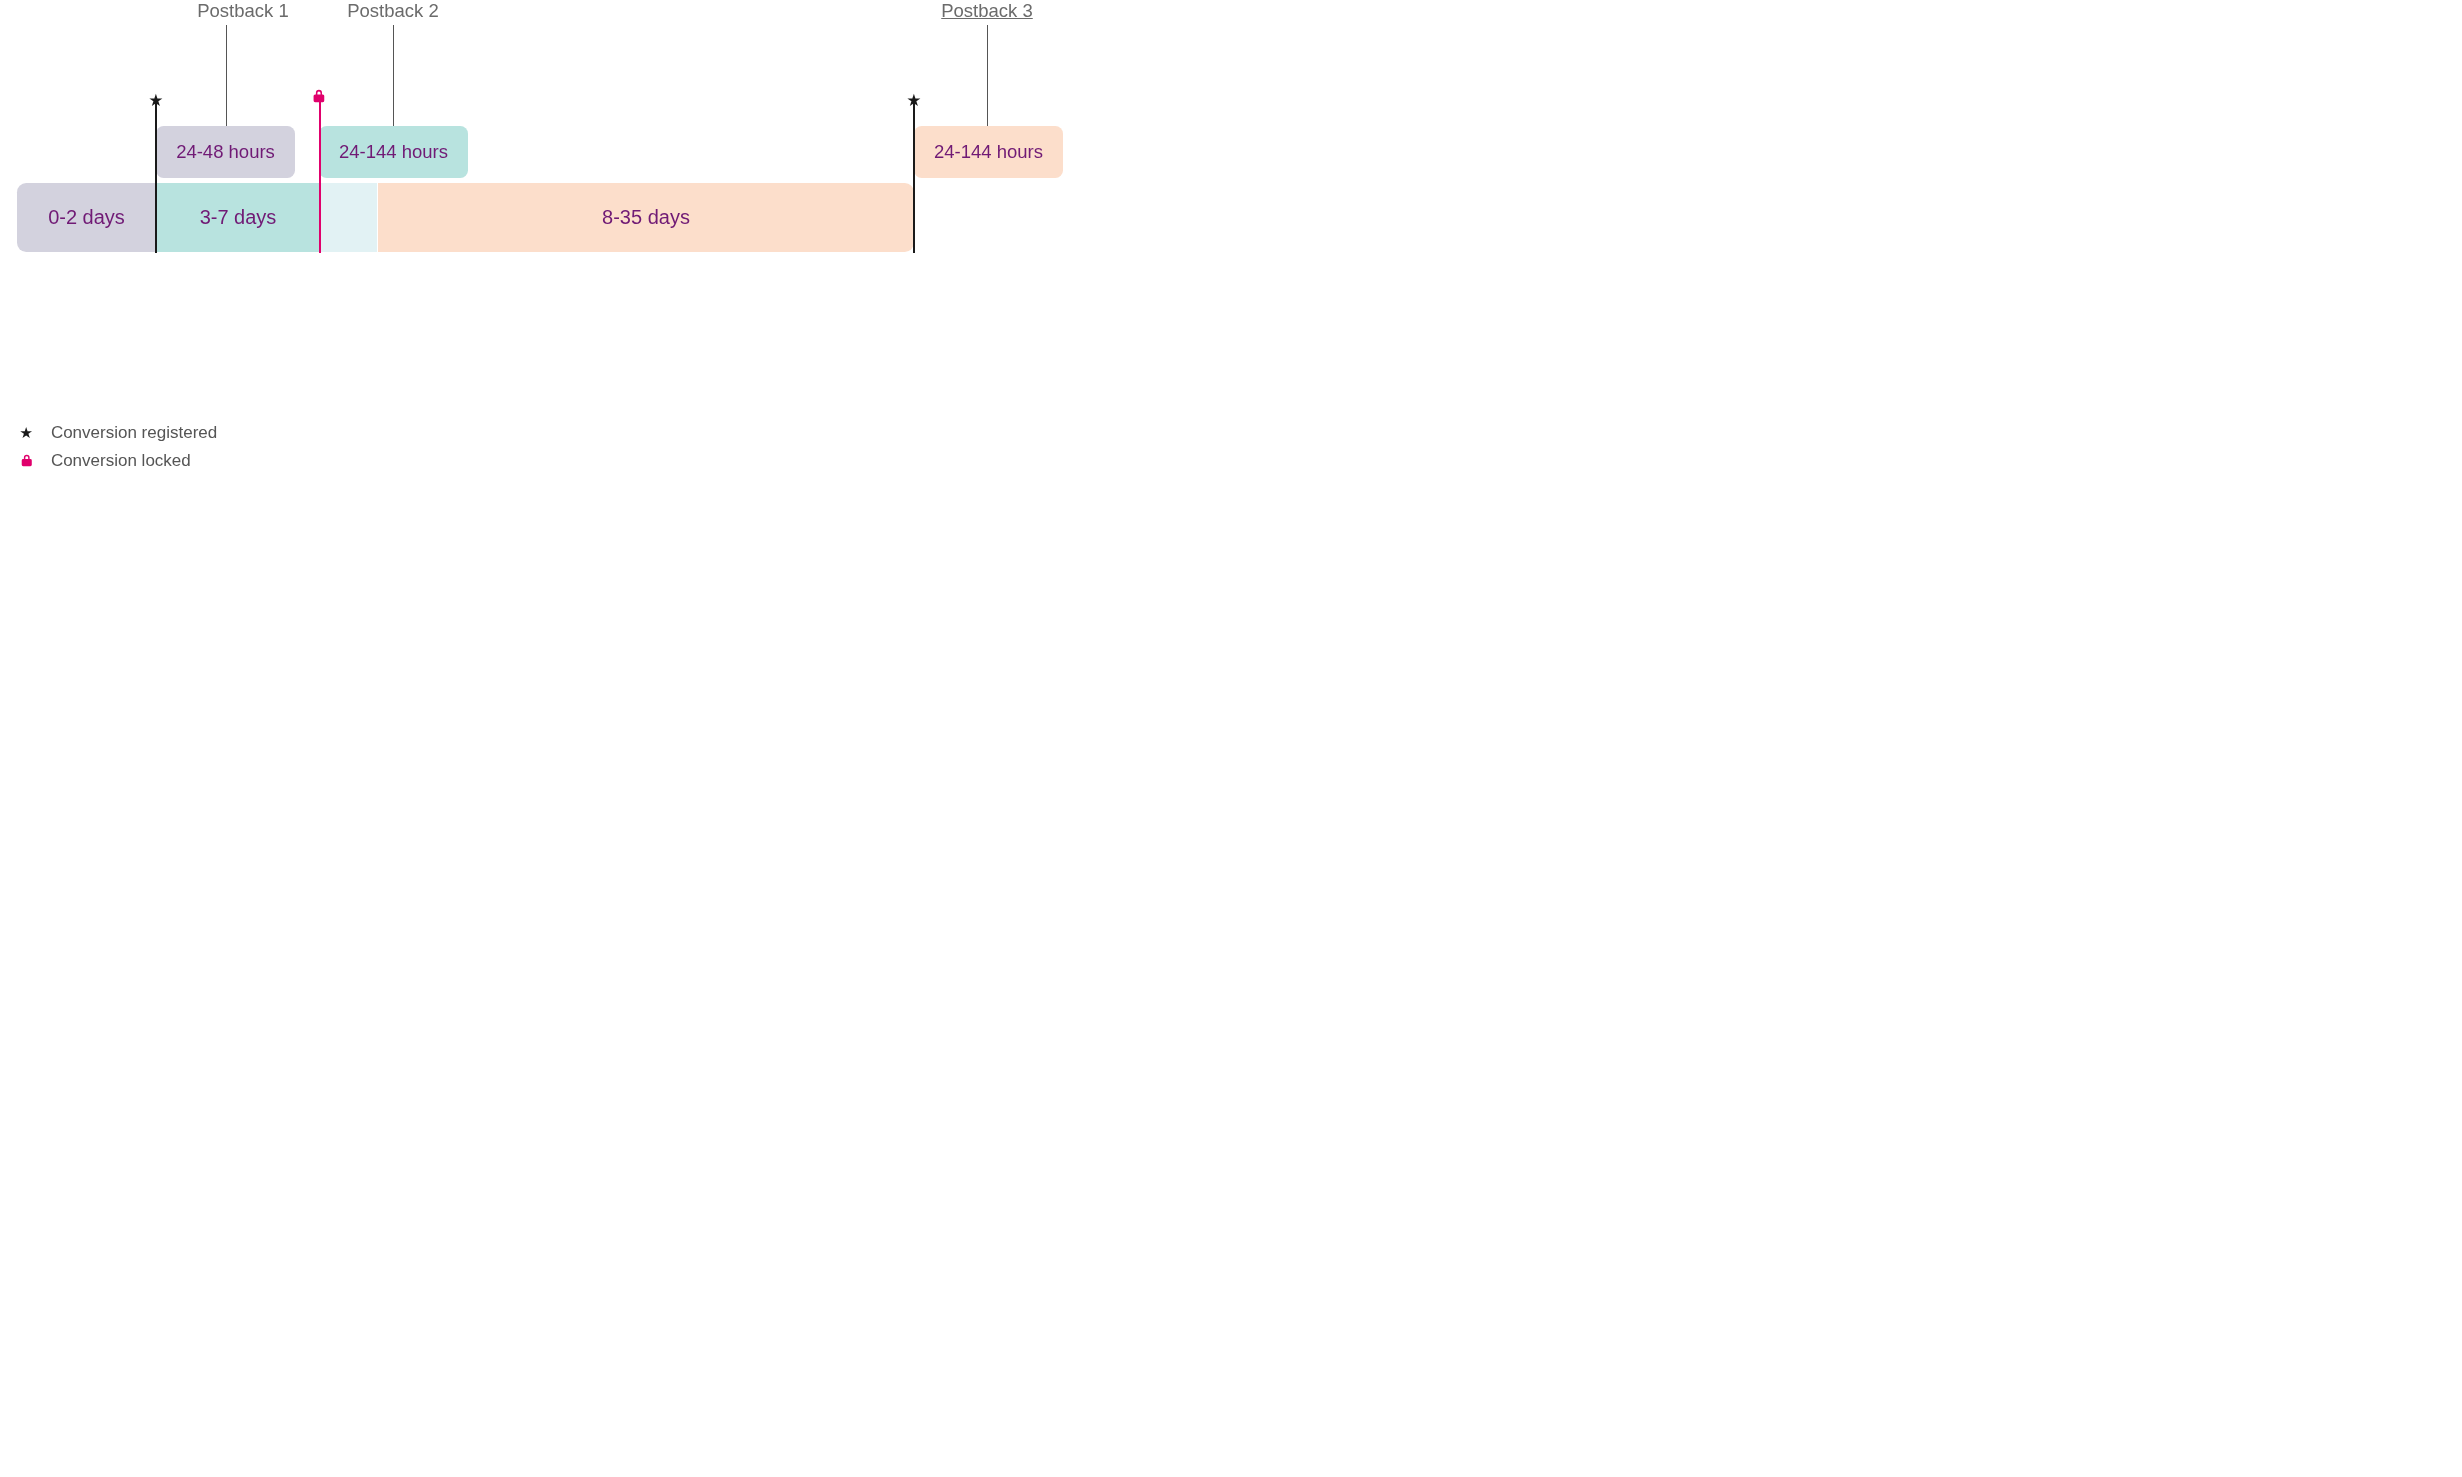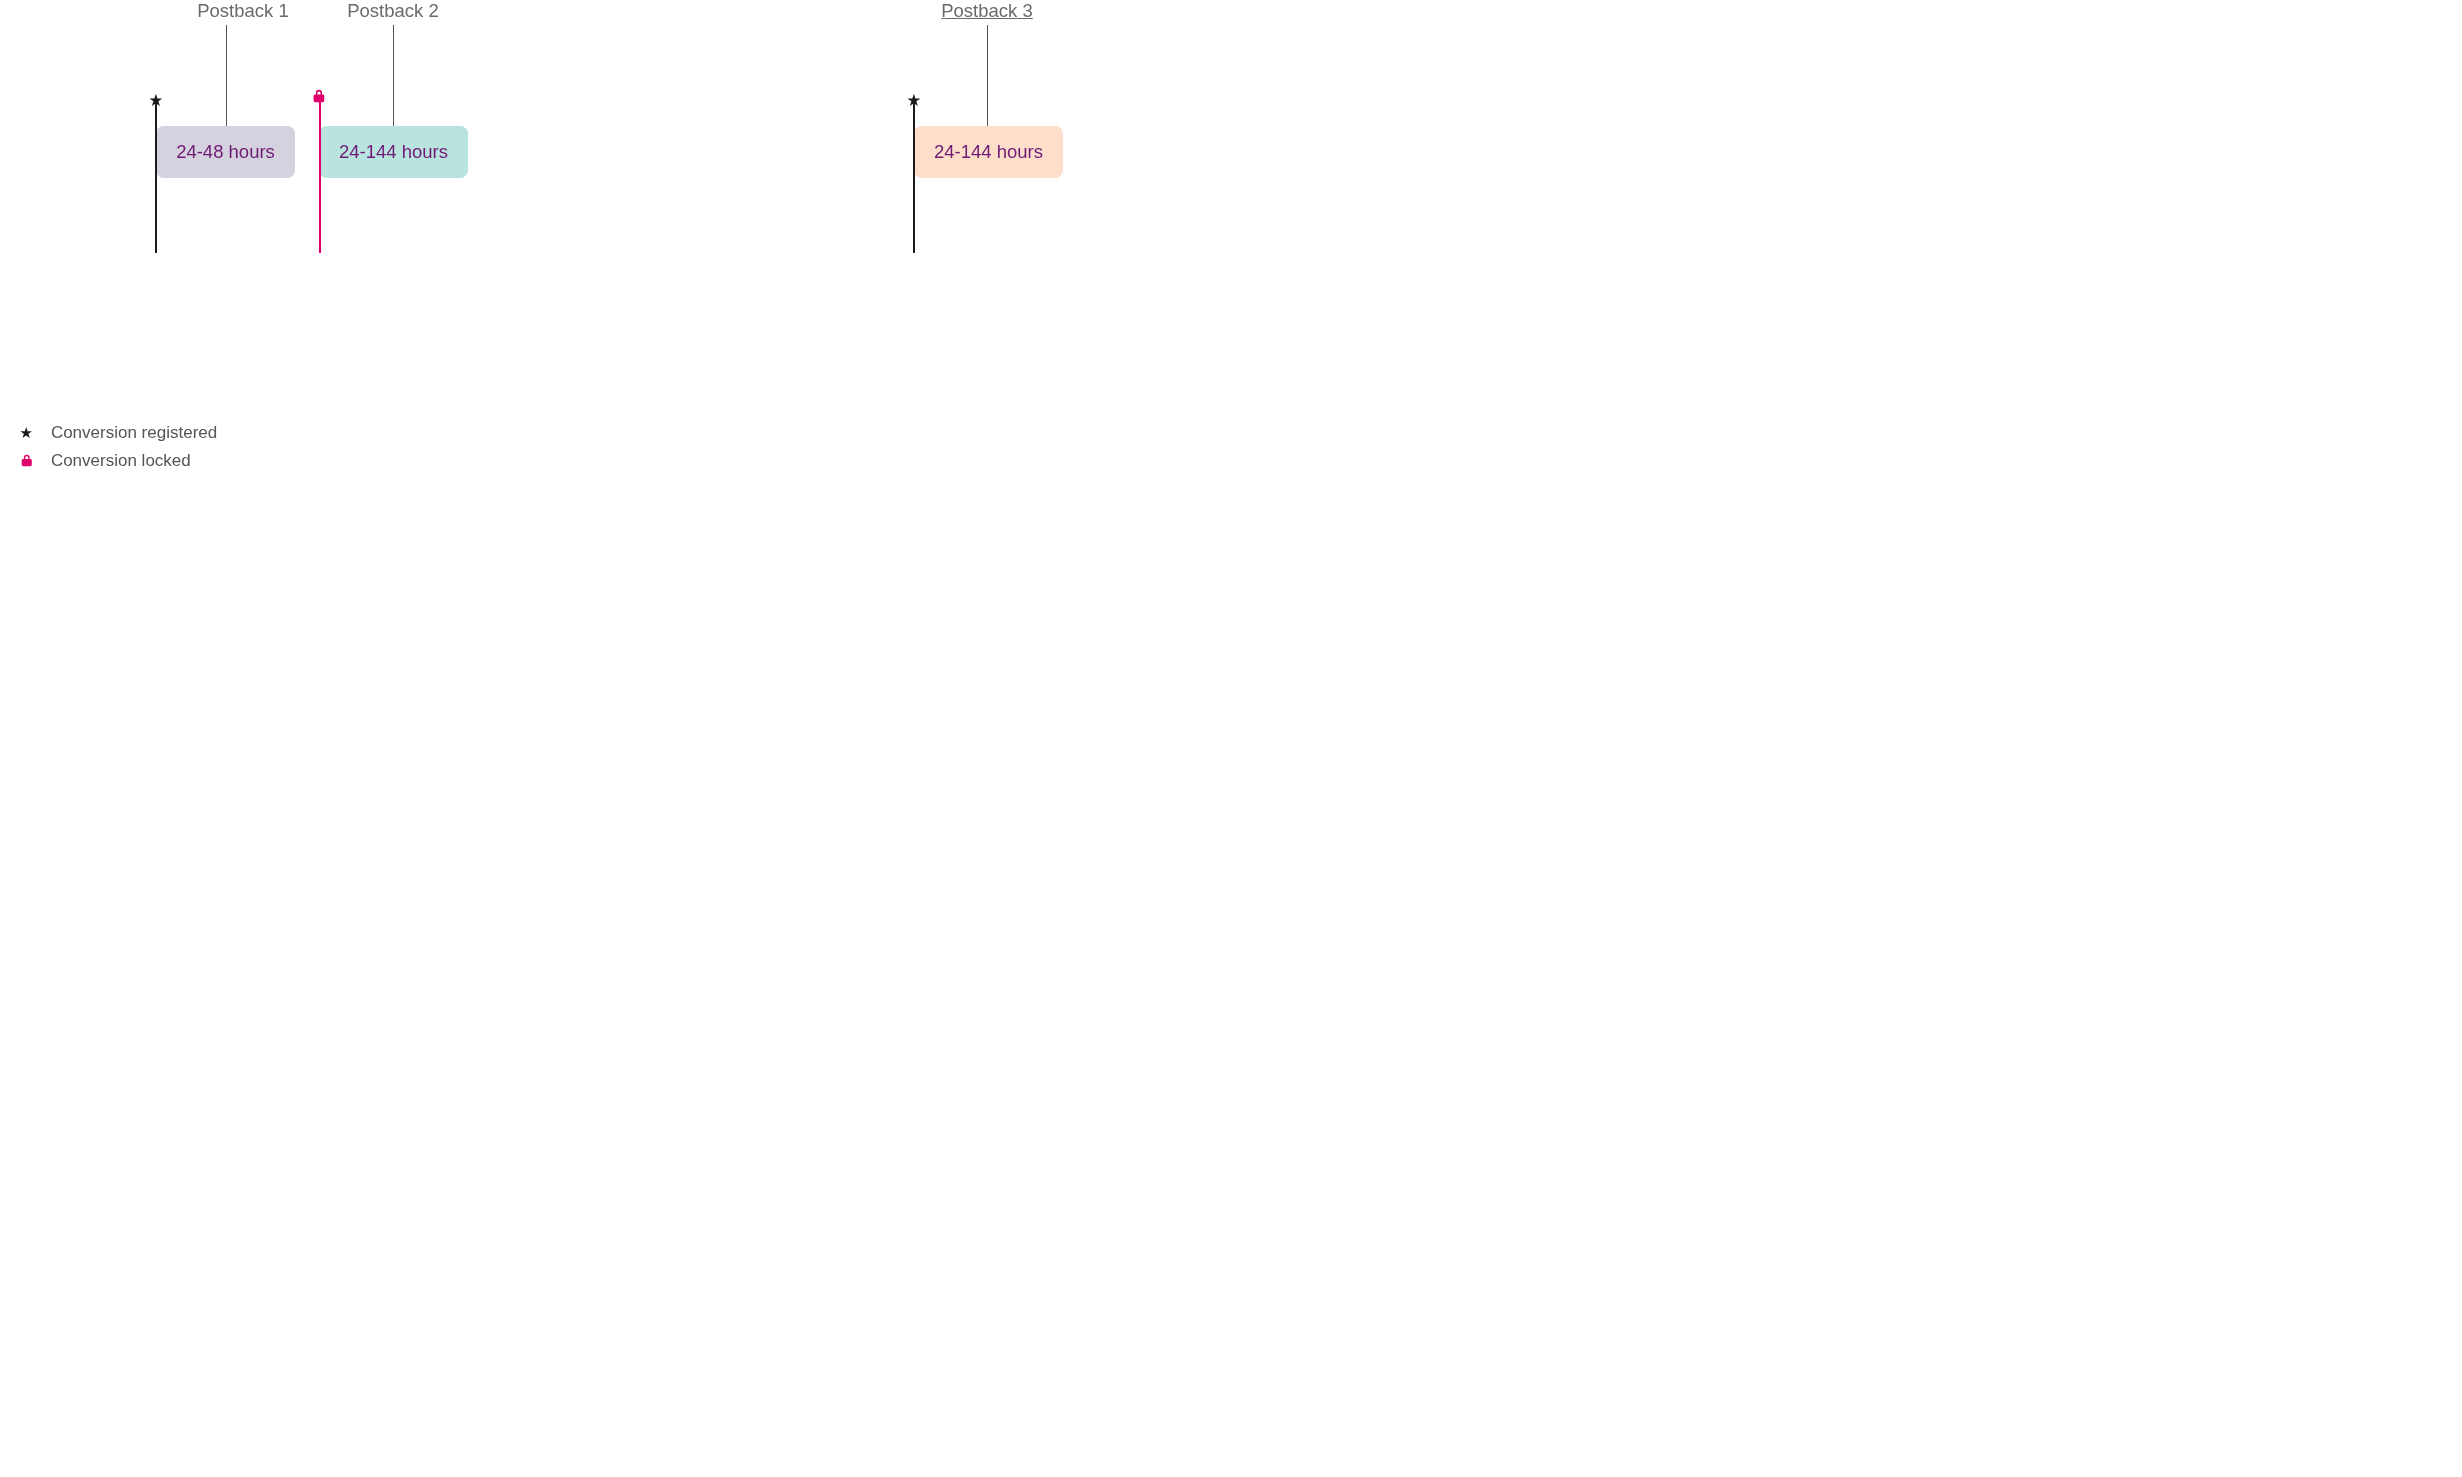--- a/index.html
+++ b/index.html
@@ -126,20 +126,32 @@
       <span>24-48 hours</span>
     </div>
     <div class="bar teal" style="left:302px; width:149px;">
       <span>24-144 hours</span>
     </div>
     <div class="bar peach" style="left:897px; width:149px;">
       <span>24-144 hours</span>
     </div>
   </div>
 
+  <div class="row row-days" style="margin-top:4.6px;">
+    <div class="bar lavender" style="left:0px; width:139px; border-top-right-radius:0; border-bottom-right-radius:0;">
+      <span>0-2 days</span>
+    </div>
+    <div class="bar teal" style="left:139px; width:164px; border-radius:0;">
+      <span>3-7 days</span>
+    </div>
+    <div class="bar teal-light" style="left:302px; width:58px; border-radius:0;"></div>
+    <div class="bar peach" style="left:361px; width:536px; border-top-left-radius:0; border-bottom-left-radius:0;">
+      <span>8-35 days</span>
+    </div>
+  </div>
 
   <div class="marker-line" style="left:138px; top:-55px; height:154px;"></div>
   <span class="star-icon" style="left:139px; top:-58px;">★</span>
 
   <div class="marker-line pink" style="left:302px; top:-55px; height:154px;"></div>
   <span class="lock-icon" style="left:302px; top:-58px;">
     <svg viewBox="0 0 16 18">
         <path fill="#e0006c" d="M4 7V5a4 4 0 1 1 8 0v2h1a2 2 0 0 1 2 2v6a2 2 0 0 1-2 2H3a2 2 0 0 1-2-2V9a2 2 0 0 1 2-2h1zm2 0h4V5a2 2 0 1 0-4 0v2z"></path>
       </svg>
   </span>

